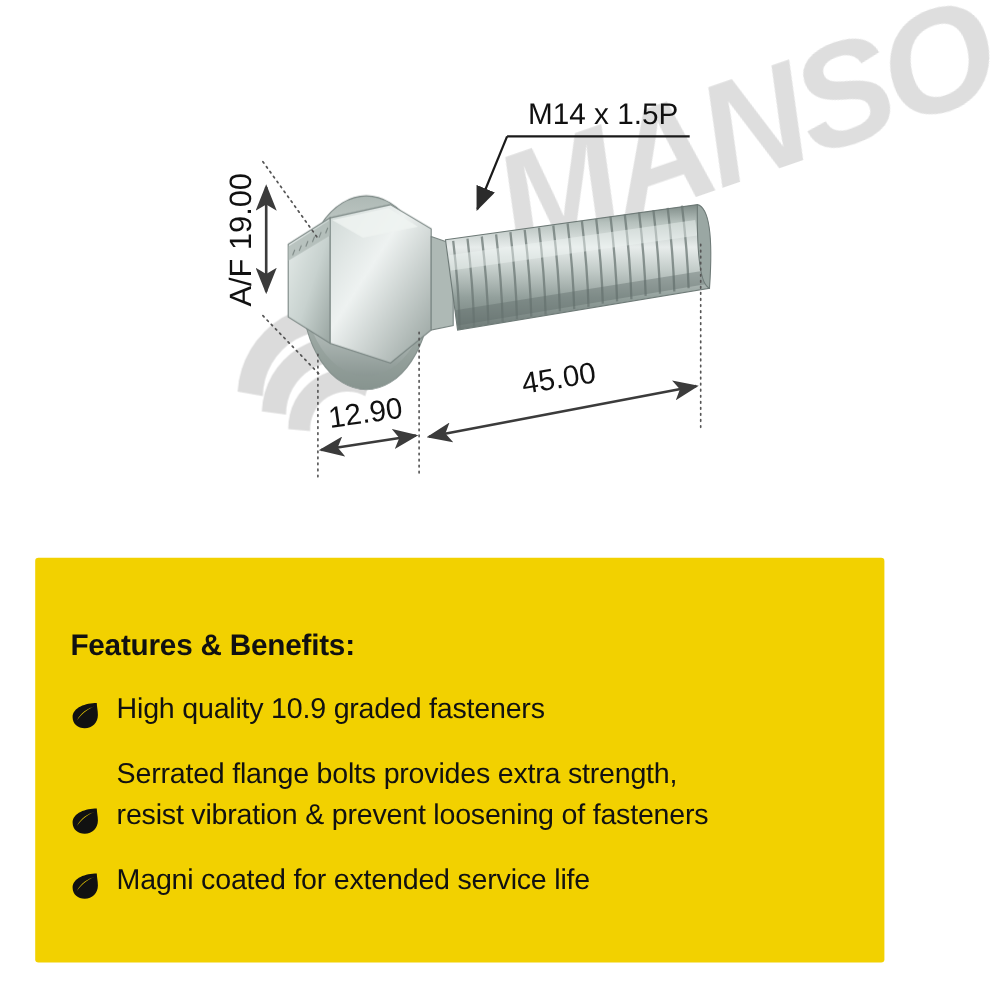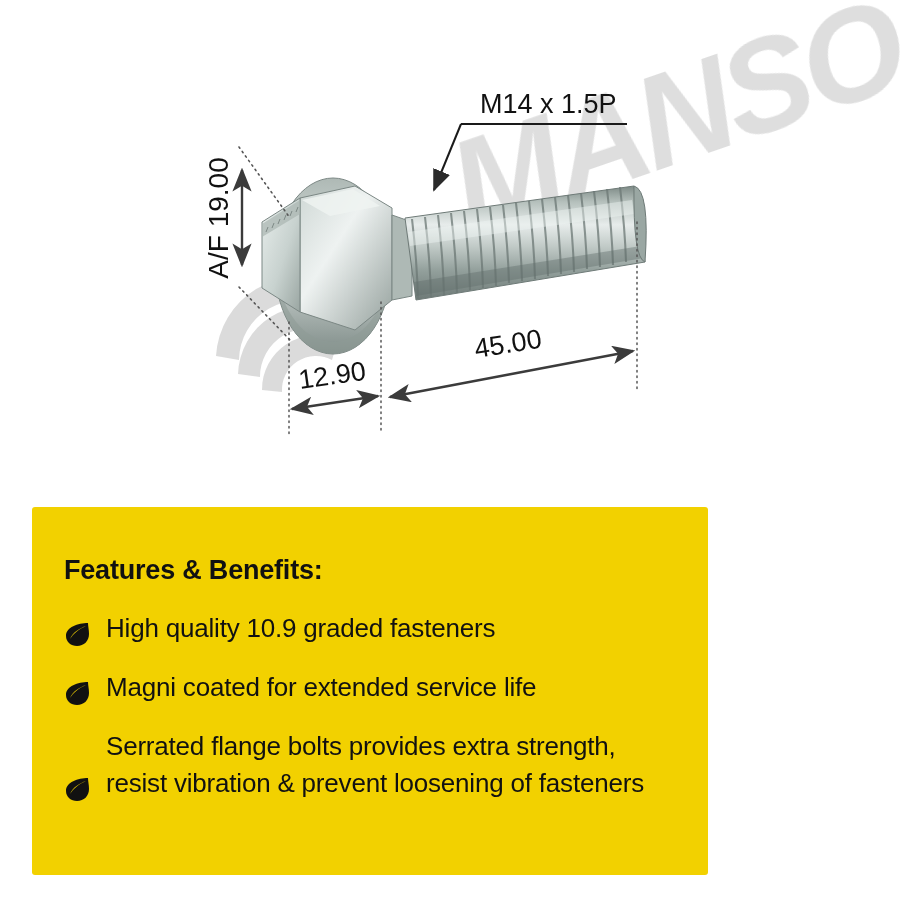--- a/index.html
+++ b/index.html
@@ -13,25 +13,25 @@
   #page{position:relative;width:900px;height:900px;}
 
   
   #diagram{position:absolute;left:0;top:0;width:900px;height:500px;overflow:hidden;}
   #diagram svg{position:absolute;left:0;top:0;}
 
   
   #features-panel{
     position:absolute;
     left:32px;top:507px;
-    width:676px;height:368px;
+    width:772px;height:368px;
     background:#F2D100;
     border-radius:3px;
     box-sizing:border-box;
-    padding:48px 40px 0 32px;
+    padding:64px 40px 0 32px;
   }
   #features-title{
     font-size:27px;
     font-weight:bold;
     color:#111111;
     letter-spacing:-0.2px;
     margin:0 0 24px 0;
   }
   .feature-row{
     display:flex;
@@ -192,28 +192,28 @@
         <path d="M22,5 C16,7 9,11 6,18 C9,13 15,8 22,5 Z" fill="#F2D100"></path>
       </svg>
       <div class="feature-text">High quality 10.9 graded fasteners</div>
     </div>
 
     <div class="feature-row">
       <svg class="bullet-icon" viewBox="0 0 26 26">
         <path d="M24,2 C14,2 2,6 2,15 C2,21 7,25 13,25 C20,25 25,20 25,13 C25,9 24,5 24,2 Z" fill="#111"></path>
         <path d="M22,5 C16,7 9,11 6,18 C9,13 15,8 22,5 Z" fill="#F2D100"></path>
       </svg>
-      <div class="feature-text">Magni coated for extended service life</div>
+      <div class="feature-text">
+        <span>Serrated flange bolts provides extra strength,</span>
+        <span class="line2">resist vibration &amp; prevent loosening of fasteners</span>
+      </div>
     </div>
 
     <div class="feature-row">
       <svg class="bullet-icon" viewBox="0 0 26 26">
         <path d="M24,2 C14,2 2,6 2,15 C2,21 7,25 13,25 C20,25 25,20 25,13 C25,9 24,5 24,2 Z" fill="#111"></path>
         <path d="M22,5 C16,7 9,11 6,18 C9,13 15,8 22,5 Z" fill="#F2D100"></path>
       </svg>
-      <div class="feature-text">
-        <span>Serrated flange bolts provides extra strength,</span>
-        <span class="line2">resist vibration &amp; prevent loosening of fasteners</span>
-      </div>
+      <div class="feature-text">Magni coated for extended service life</div>
     </div>
   </div>
 
 </div>
 
 </body></html>

